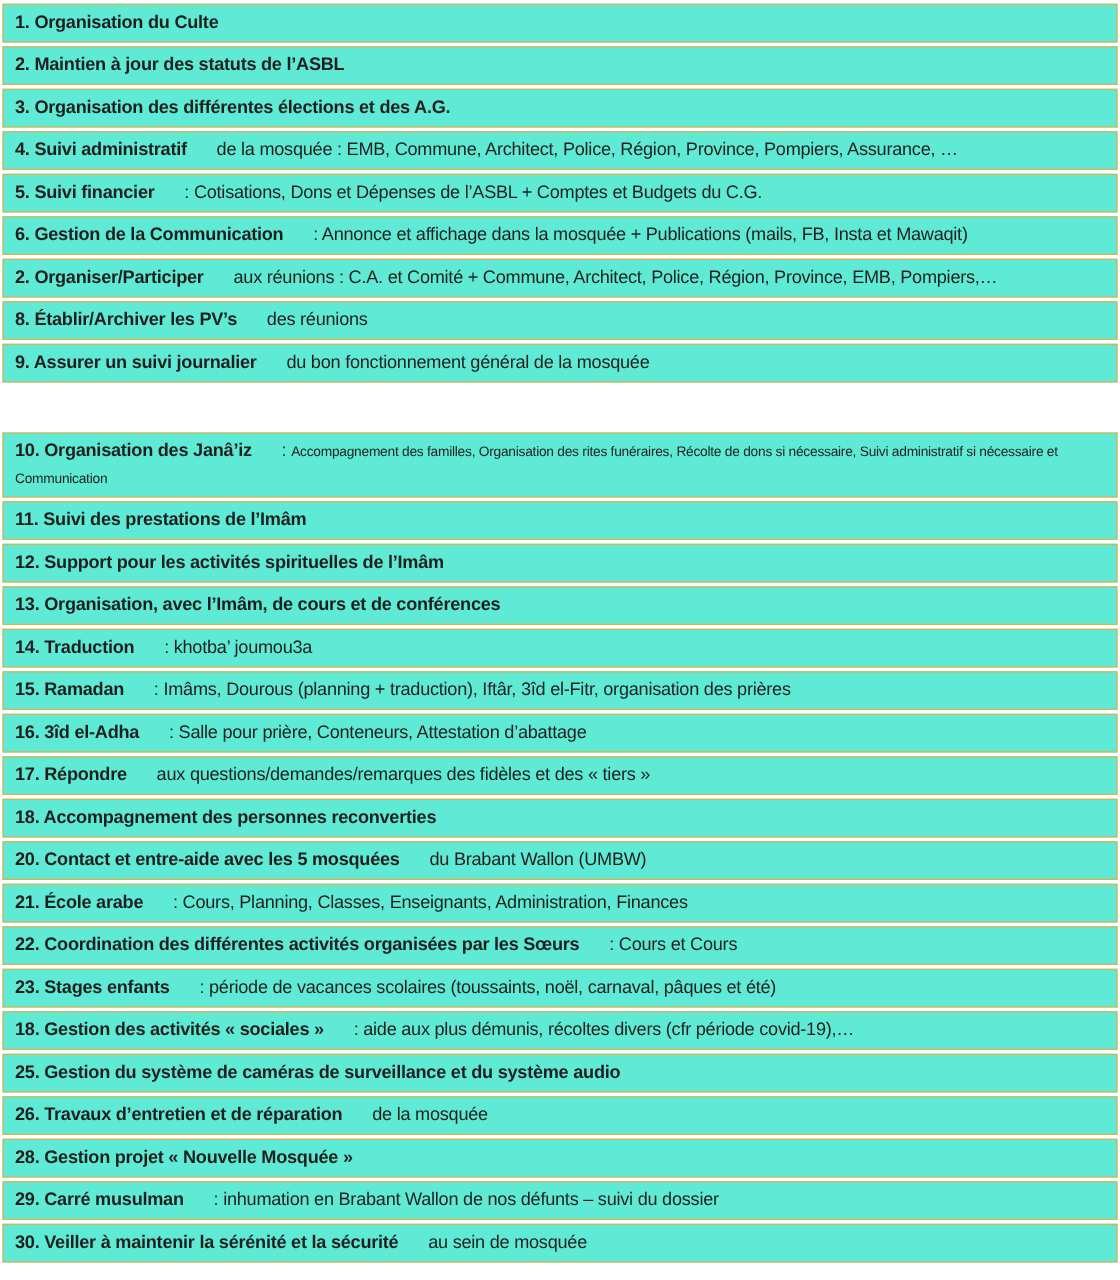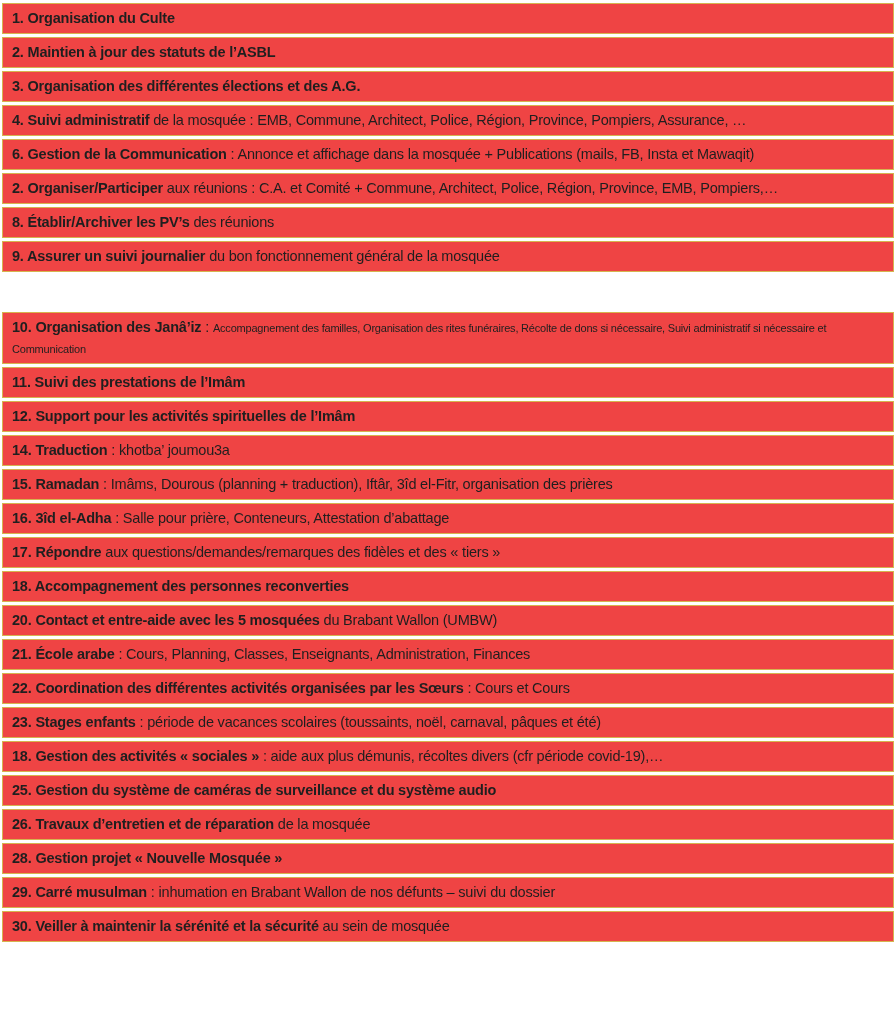--- a/index.html
+++ b/index.html
@@ -13,70 +13,72 @@
     box-sizing: border-box;
     padding: 3px 2px 0 2px;
     overflow: hidden;
     font-family: "Liberation Sans", sans-serif;
     color: #1f1f1f;
   }
   .list { width: 100%; }
   .row {
     box-sizing: border-box;
     border: 1px solid #D6B44F;
-    background: #ef4444;
+    background: #5eead4;
     margin-bottom: 3px;
     padding: 4px 8px 4px 9px;
     min-height: 30px;
     font-size: 14.5px;
     line-height: 21px;
     letter-spacing: -0.2px;
     white-space: nowrap;
     overflow: hidden;
   }
   .row.two-line {
     white-space: normal;
     min-height: 44px;
     margin-top: 40px;
   }
   .row .t { font-weight: 700; }
-  .row .d { font-weight: 400; }
+  .row .d { font-weight: 400; padding-left: 20px; }
   .row .s {
     font-weight: 400;
     font-size: 11px;
     line-height: 15px;
   }
 </style>
 </head>
 <body>
 
 <div class="list" id="task-list">
   <div class="row"><span class="t">1. Organisation du Culte</span></div>
 
   <div class="row"><span class="t">2. Maintien à jour des statuts de l’ASBL</span></div>
 
   <div class="row"><span class="t">3. Organisation des différentes élections et des A.G.</span></div>
 
   <div class="row"><span class="t">4. Suivi administratif</span><span class="d"> de la mosquée : EMB, Commune, Architect, Police, Région, Province, Pompiers, Assurance, …</span></div>
 
+  <div class="row"><span class="t">5. Suivi financier</span><span class="d"> : Cotisations, Dons et Dépenses de l’ASBL + Comptes et Budgets du C.G.</span></div>
 
   <div class="row"><span class="t">6. Gestion de la Communication</span><span class="d"> : Annonce et affichage dans la mosquée + Publications (mails, FB, Insta et Mawaqit)</span></div>
 
   <div class="row"><span class="t">2. Organiser/Participer</span><span class="d"> aux réunions : C.A. et Comité + Commune, Architect, Police, Région, Province, EMB, Pompiers,…</span></div>
 
   <div class="row"><span class="t">8. Établir/Archiver les PV’s</span><span class="d"> des réunions</span></div>
 
   <div class="row"><span class="t">9. Assurer un suivi journalier</span><span class="d"> du bon fonctionnement général de la mosquée</span></div>
 
   <div class="row two-line"><span class="t">10. Organisation des Janâ’iz</span><span class="d"> : </span><span class="s">Accompagnement des familles, Organisation des rites funéraires, Récolte de dons si nécessaire, Suivi administratif si nécessaire et Communication</span></div>
 
   <div class="row"><span class="t">11. Suivi des prestations de l’Imâm</span></div>
 
   <div class="row"><span class="t">12. Support pour les activités spirituelles de l’Imâm</span></div>
 
+  <div class="row"><span class="t">13. Organisation, avec l’Imâm, de cours et de conférences</span></div>
 
   <div class="row"><span class="t">14. Traduction</span><span class="d"> : khotba’ joumou3a</span></div>
 
   <div class="row"><span class="t">15. Ramadan</span><span class="d"> : Imâms, Dourous (planning + traduction), Iftâr, 3îd el-Fitr, organisation des prières</span></div>
 
   <div class="row"><span class="t">16. 3îd el-Adha</span><span class="d"> : Salle pour prière, Conteneurs, Attestation d’abattage</span></div>
 
   <div class="row"><span class="t">17. Répondre</span><span class="d"> aux questions/demandes/remarques des fidèles et des « tiers »</span></div>
 
   <div class="row"><span class="t">18. Accompagnement des personnes reconverties</span></div>

